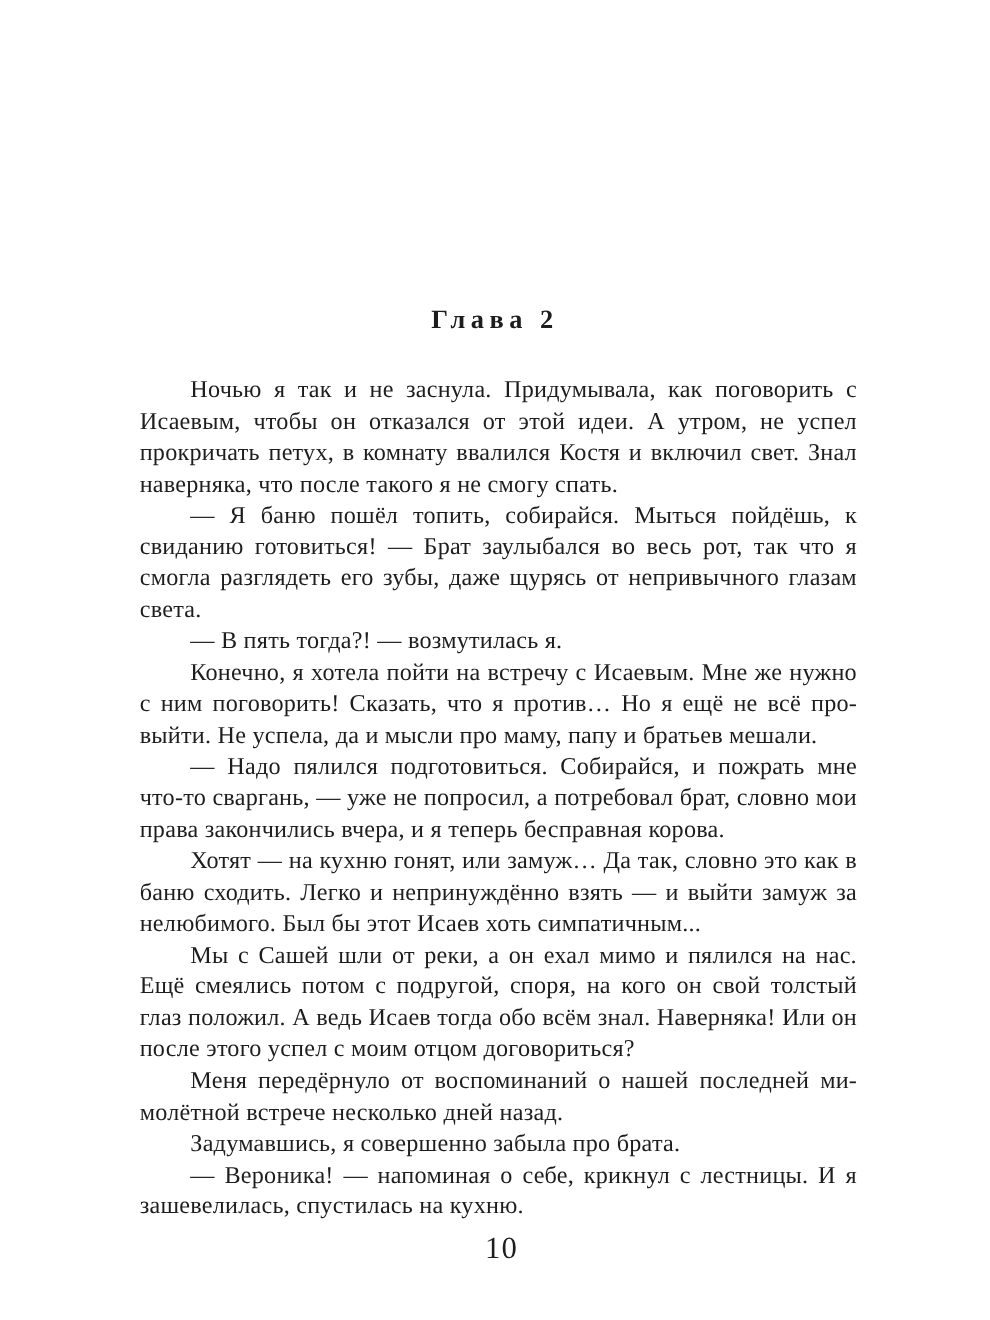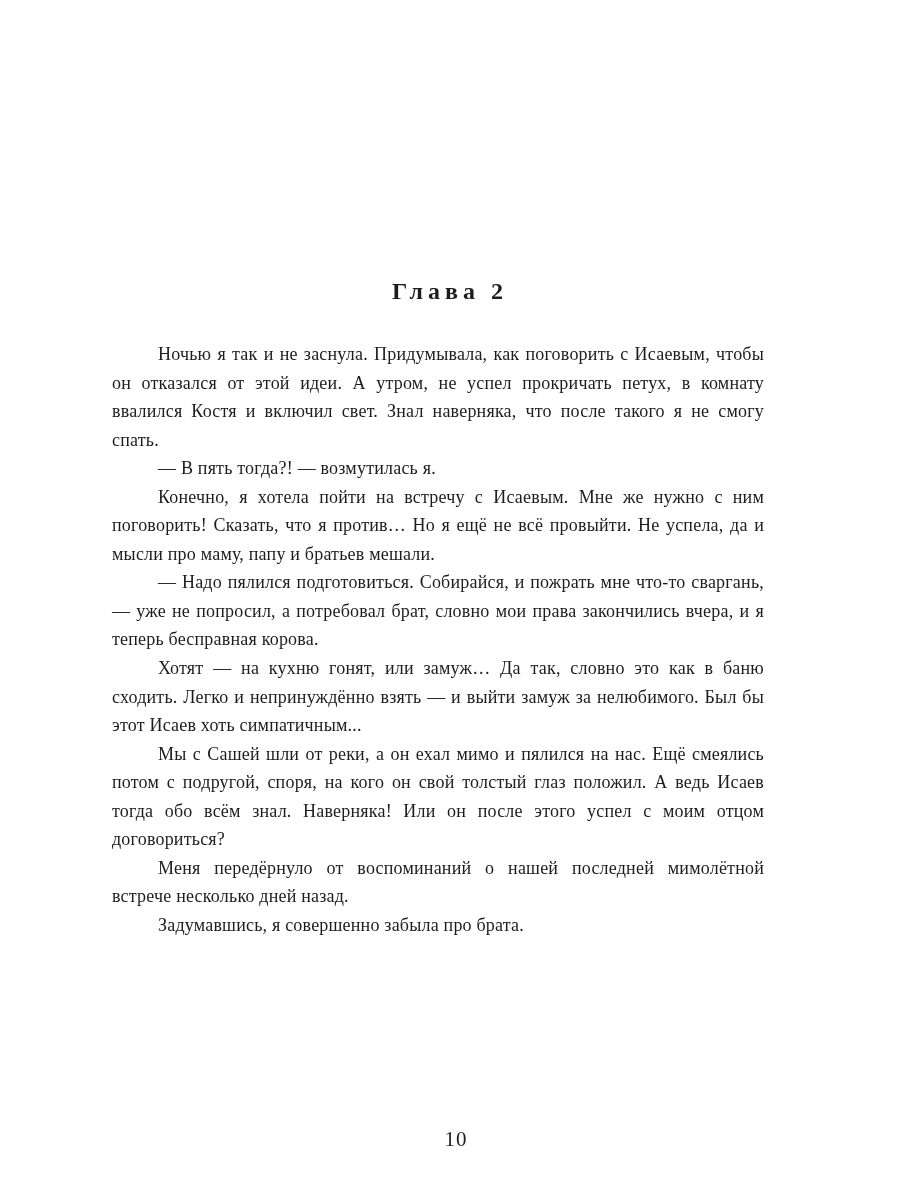--- a/index.html
+++ b/index.html
@@ -25,56 +25,58 @@
     text-align: center;
     font-size: 24px;
     font-weight: bold;
     letter-spacing: 5px;
     line-height: 1;
     white-space: nowrap;
   }
   .text-block {
     position: absolute;
     top: 340px;
-    left: 112px;
+    left: 127px;
     width: 652px;
-    font-size: 18px;
+    font-size: 22px;
     line-height: 28.55px;
     text-align: justify;
     letter-spacing: 0.2px;
   }
   .text-block p {
     margin: 0;
     text-indent: 46px;
     hyphens: manual;
   }
   .page-number {
     position: absolute;
     left: 0;
     right: 0;
     bottom: 48px;
     text-align: center;
-    font-size: 21px;
+    font-size: 28px;
     letter-spacing: 1px;
     margin-left: 12px;
   }
 </style>
 </head>
 <body>
 
 <div class="page">
 
   <h1 class="chapter-title">Глава 2</h1>
 
   <div class="text-block">
     <p>Ночью я так и не заснула. Придумывала, как поговорить с Исаевым, чтобы он отказался от этой идеи. А утром, не успел прокричать петух, в комнату ввалился Костя и включил свет. Знал наверняка, что после такого я не смогу спать.</p>
+    <p>— Я баню пошёл топить, собирайся. Мыться пойдёшь, к свиданию готовиться! — Брат заулыбался во весь рот, так что я смогла разглядеть его зубы, даже щурясь от непривычного гла­зам света.</p>
     <p>— В пять тогда?! — возмутилась я.</p>
     <p>Конечно, я хотела пойти на встречу с Исаевым. Мне же нужно с ним поговорить! Сказать, что я против… Но я ещё не всё про­выйти. Не успела, да и мысли про маму, папу и братьев мешали.</p>
     <p>— Надо пялился подготовиться. Собирайся, и пожрать мне что-то сваргань, — уже не попросил, а потребовал брат, словно мои права закончились вчера, и я теперь бесправная корова.</p>
     <p>Хотят — на кухню гонят, или замуж… Да так, словно это как в баню сходить. Легко и непринуждённо взять — и выйти замуж за нелюбимого. Был бы этот Исаев хоть симпатичным...</p>
     <p>Мы с Сашей шли от реки, а он ехал мимо и пялился на нас. Ещё смеялись потом с подругой, споря, на кого он свой толстый глаз положил. А ведь Исаев тогда обо всём знал. Наверняка! Или он после этого успел с моим отцом договориться?</p>
     <p>Меня передёрнуло от воспоминаний о нашей последней ми­молётной встрече несколько дней назад.</p>
     <p>Задумавшись, я совершенно забыла про брата.</p>
+    <p>— Вероника! — напоминая о себе, крикнул с лестницы. И я зашевелилась, спустилась на кухню.</p>
   </div>
 
   <div class="page-number">10</div>
 
 </div>
 
 </body></html>

